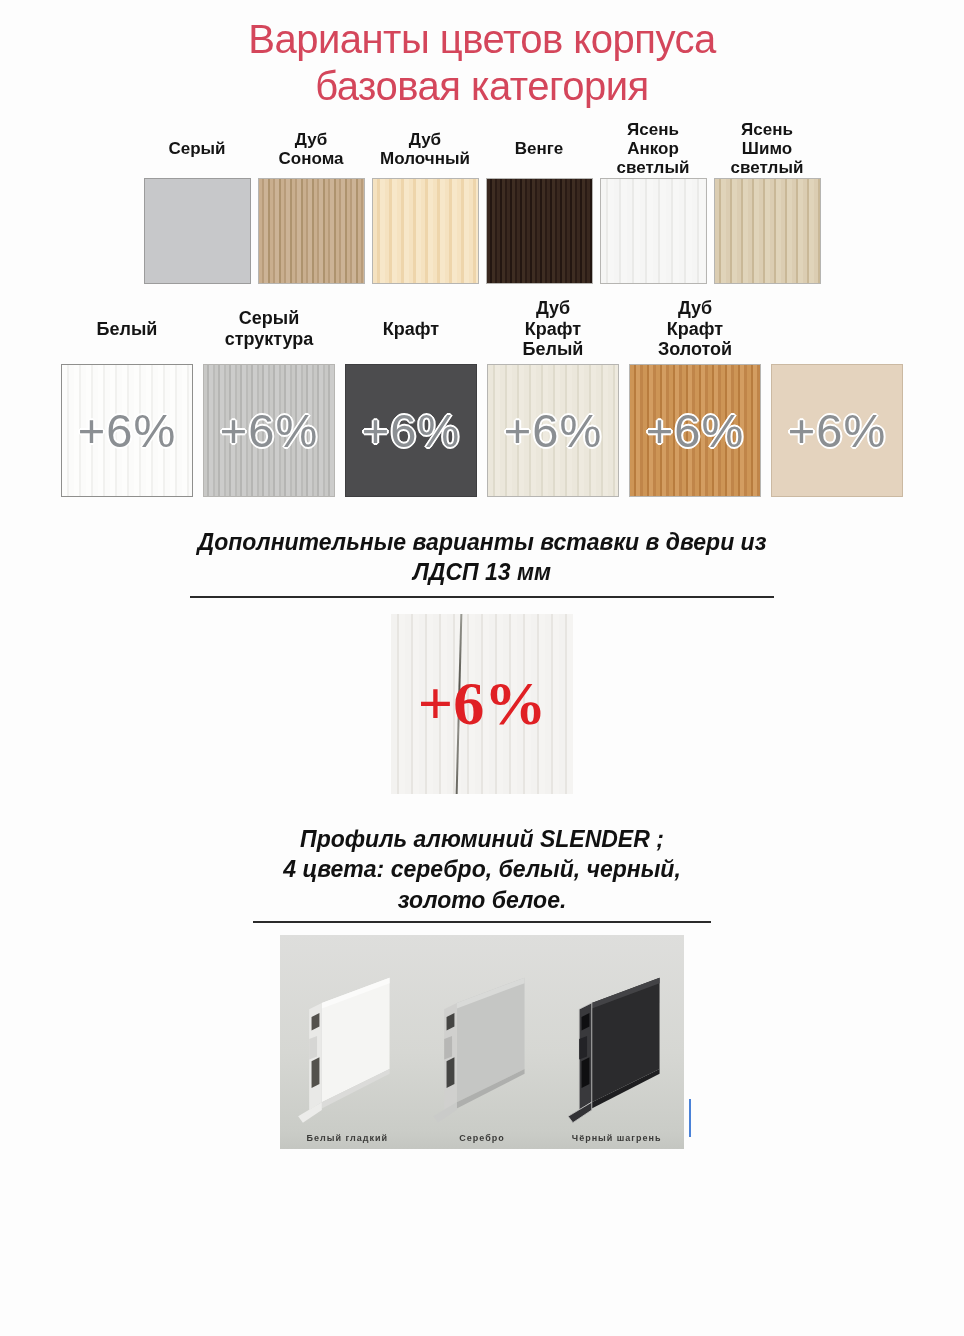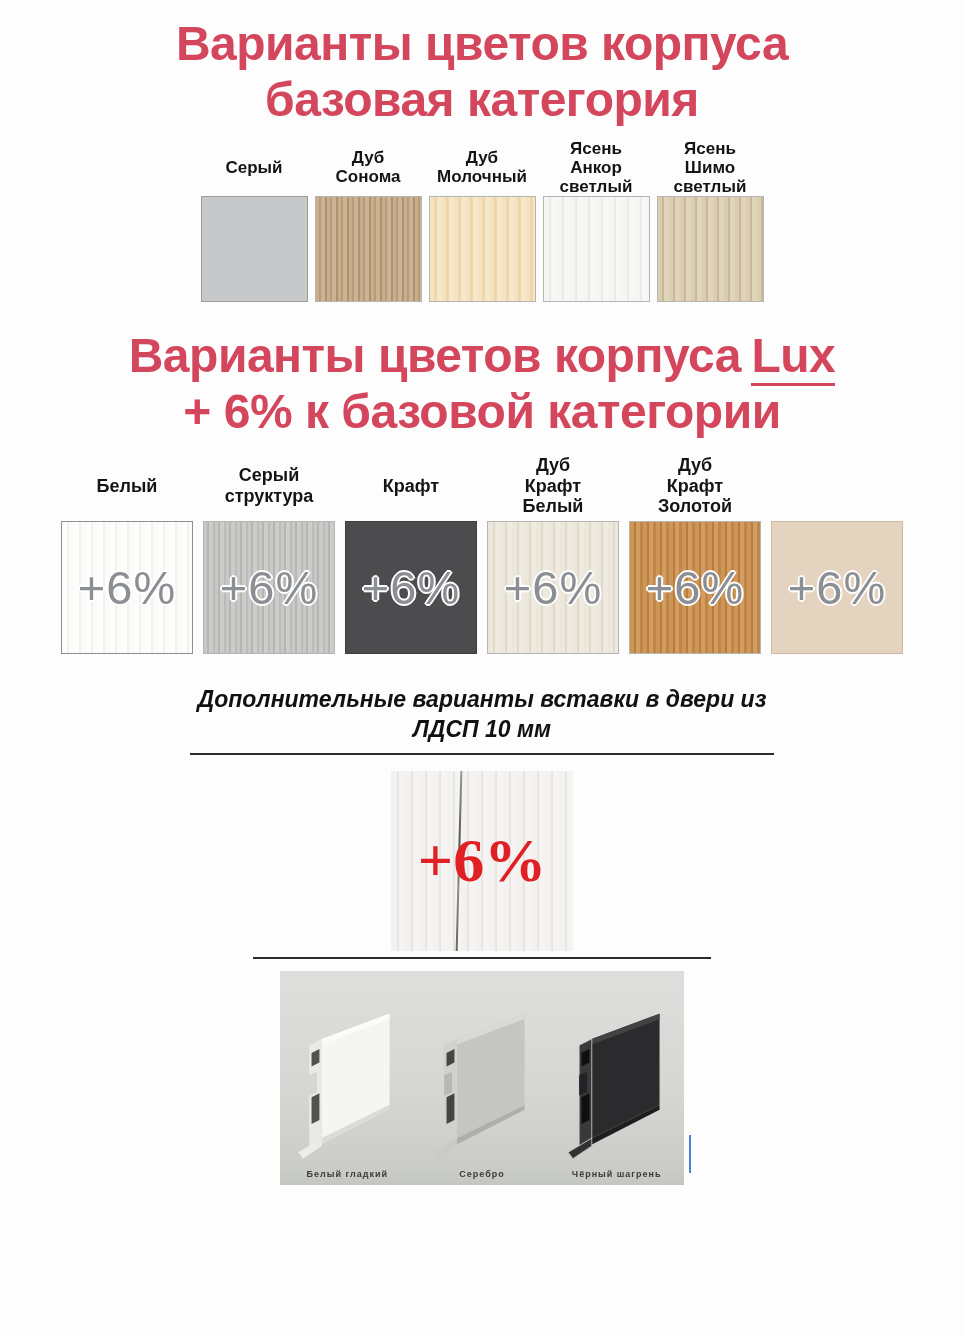--- a/index.html
+++ b/index.html
@@ -10,22 +10,22 @@
     font-family: "Liberation Sans", sans-serif;
     overflow: hidden;
     position: relative;
   }
   .page { width: 964px; height: 1336px; position: relative; }
 
   
   .red-title {
     margin-top: 16px;
     text-align: center;
-    font-weight: bold;
-    font-size: 48px;
+    font-weight: normal;
+    font-size: 40px;
     line-height: 1.17;
     letter-spacing: -0.5px;
     color: #d4465b;
     white-space: pre-line;
   }
   .red-title .lux-underline {
     margin-left: 0.22em;
     border-bottom: 3px solid #d4465b;
     padding-bottom: 1px;
   }
@@ -214,38 +214,42 @@
     </div>
     <div class="swatch-col">
       <div class="swatch-label-zone">
           <div class="swatch-label">Дуб
 Молочный</div>
         </div>
       <div class="swatch tx-milk"></div>
     </div>
     <div class="swatch-col">
       <div class="swatch-label-zone">
+          <div class="swatch-label">Венге</div>
+        </div>
+      <div class="swatch tx-wenge"></div>
+    </div>
+    <div class="swatch-col">
+      <div class="swatch-label-zone">
           <div class="swatch-label">Ясень
 Анкор
 светлый</div>
         </div>
       <div class="swatch tx-ankor"></div>
     </div>
     <div class="swatch-col">
       <div class="swatch-label-zone">
           <div class="swatch-label">Ясень
 Шимо
 светлый</div>
         </div>
       <div class="swatch tx-shimo"></div>
     </div>
   </div>
 
-  <h1 class="red-title" style="margin-top:26px"><span>Варианты цветов корпуса</span><span class="lux-underline">Lux</span>
-<span>+ 6% к базовой категории</span></h1>
 
   <div class="swatch-row row2">
     <div class="swatch-col">
       <div class="swatch-label-zone">
           <div class="swatch-label">Белый</div>
         </div>
       <div class="swatch tx-white">
           <div class="plus6-overlay">+6%</div>
         </div>
     </div>
@@ -287,28 +291,31 @@
         </div>
     </div>
     <div class="swatch-col">
       <div class="swatch tx-beige">
           <div class="plus6-overlay">+6%</div>
         </div>
     </div>
   </div>
 
   <div class="black-heading">Дополнительные варианты вставки в двери из
-ЛДСП 10 мм</div>
+ЛДСП 13 мм</div>
   <div class="rule rule-1"></div>
 
   <div class="elza-swatch tx-elza">
     <div class="elza-crack"></div>
     <div class="elza-plus6">+6%</div>
   </div>
 
+  <div class="black-heading">Профиль алюминий SLENDER ;
+4 цвета: серебро, белый, черный,
+золото белое.</div>
   <div class="rule rule-2"></div>
 
   <div class="photo">
     <div class="profile-cell prof-white">
       <svg viewBox="0 0 132 200">
         <polygon class="p-face" points="34,44 120,12 120,128 34,170"></polygon>
         <polygon class="p-hl" points="34,44 120,12 120,19 34,51"></polygon>
         <polygon class="p-bot" points="34,170 120,128 120,134 34,178"></polygon>
         <polygon class="p-cs" points="18,52 34,44 34,170 18,180"></polygon>
         <polygon class="p-hole" points="21,62 31,57 31,74 21,79"></polygon>

